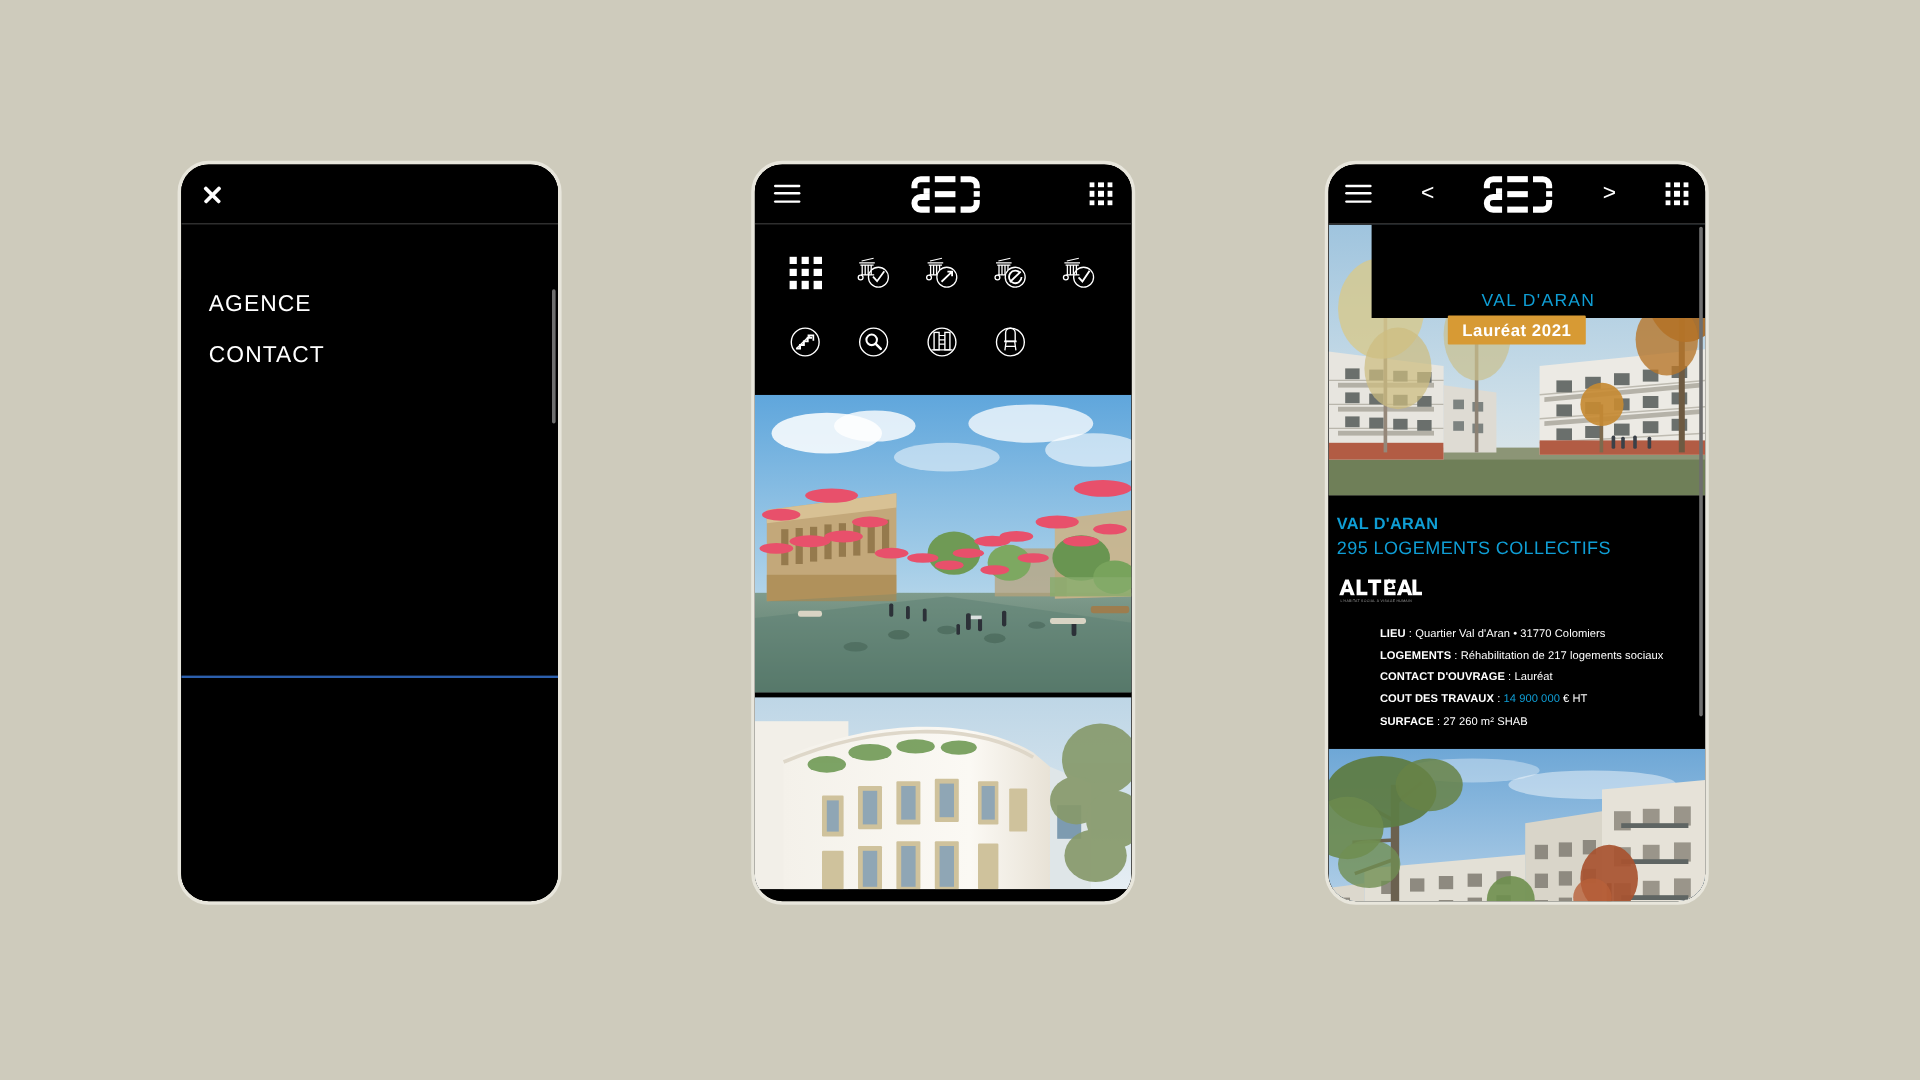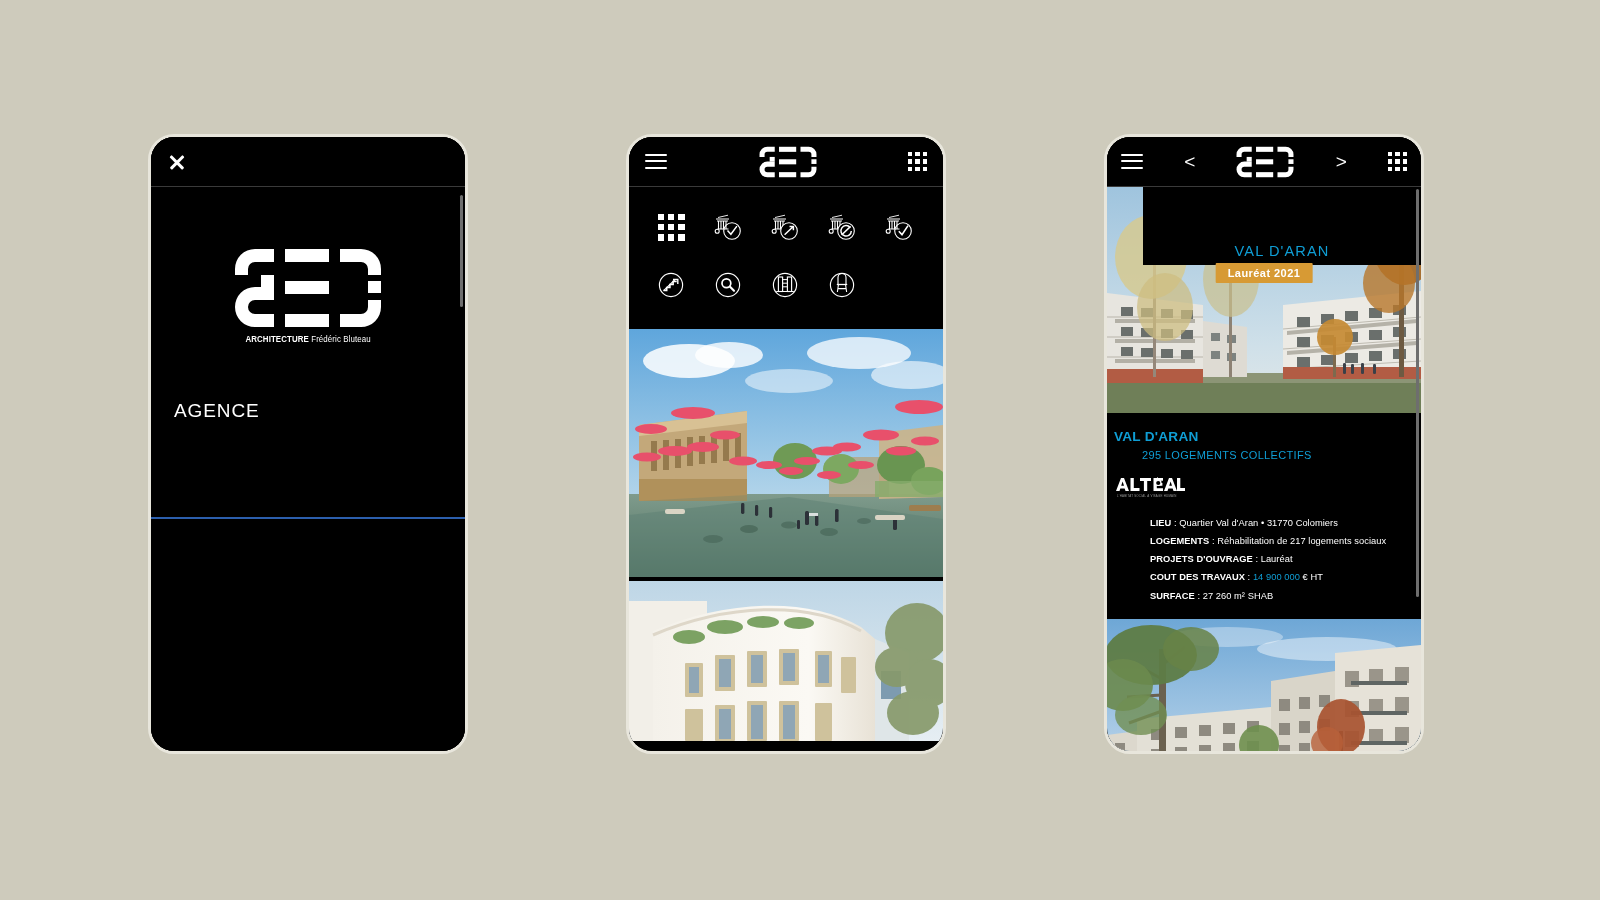--- a/index.html
+++ b/index.html
@@ -165,45 +165,44 @@
     font-size: 14.6px;
     letter-spacing: 1.1px;
     font-weight: 400;
   }
   .badge {
     position: absolute;
     left: 50%; transform: translateX(-50%);
     top: 76px;
     background: #d79a34;
     color: #fff;
-    font-size: 11px;
+    font-size: 14px;
     font-weight: 700;
     letter-spacing: 0.45px;
     padding: 4px 12px 4px;
     border-radius: 1px;
     white-space: nowrap;
     text-align: center;
   }
 
   .detail {
     background: #000;
     padding: 16px 7px 14px 7px;
   }
   .d-title {
     color: #0f9ed5;
     font-size: 13.6px;
     font-weight: 700;
     letter-spacing: 0.25px;
   }
   .d-sub {
     color: #0f9ed5;
-    font-size: 11px;
+    font-size: 15px;
     letter-spacing: 0.35px;
     margin-top: 5px;
-    margin-left: 28px;
   }
   .alteal {
     margin: 15px 0 16px 1px;
   }
   .alteal-mark { display: block; }
   .alteal-tag {
     color: #9a9a9a;
     font-size: 2.9px;
     letter-spacing: 0.25px;
     margin-top: 1px;
@@ -233,45 +232,24 @@
 
   <div class="phone" id="phone-1">
     <div class="screen">
 
       <div class="topbar">
         <div class="close-x"></div>
       </div>
 
       <div class="menu-body">
 
-        <div class="menu-logo-wrap">
-          <svg class="aeb" width="146" height="82" viewBox="0 0 146 82">
-            <g fill="#ffffff">
-
-              <path d="M39 2 H20 A20 20 0 0 0 0 22 V28 H13 V22 A7 7 0 0 1 20 15 H39 Z"></path>
-              <rect x="26" y="28" width="13" height="12"></rect>
-              <path d="M39 40 H20 A20 20 0 0 0 0 60 A20 20 0 0 0 20 80 H39 V67 H20 A7 7 0 0 1 13 60 A7 7 0 0 1 20 53 H39 Z"></path>
-
-              <rect x="50" y="2" width="44" height="13"></rect>
-              <rect x="50" y="34" width="44" height="13"></rect>
-              <rect x="50" y="67" width="44" height="13"></rect>
-
-              <path d="M105 2 H126 A20 20 0 0 1 146 22 V28 H133 V22 A7 7 0 0 0 126 15 H105 Z"></path>
-              <rect x="133" y="34" width="13" height="12"></rect>
-              <path d="M105 80 H126 A20 20 0 0 0 146 60 V53 H133 V60 A7 7 0 0 1 126 67 H105 Z"></path>
-            </g>
-          </svg>
-          <div class="aeb-word">
-            <b>ARCHITECTURE</b>
-            <span>Frédéric Bluteau</span>
-          </div>
-        </div>
 
         <nav class="menu-list">
           <div class="menu-item">AGENCE</div>
+          <div class="menu-item">CONTACT</div>
         </nav>
 
         <div class="menu-underline"></div>
         <div class="scroll-thumb-1"></div>
       </div>
 
     </div>
   </div>
 
   <div class="phone" id="phone-2">
@@ -736,21 +714,21 @@
           <div class="alteal-tag">L'HABITAT SOCIAL À VISAGE HUMAIN</div>
         </div>
 
         <div class="d-line">
           <b>LIEU</b><span> : </span><span>Quartier Val d'Aran • 31770 Colomiers</span>
         </div>
         <div class="d-line">
           <b>LOGEMENTS</b><span> : </span><span>Réhabilitation de 217 logements sociaux</span>
         </div>
         <div class="d-line">
-          <b>PROJETS D'OUVRAGE</b><span> : </span><span>Lauréat</span>
+          <b>CONTACT D'OUVRAGE</b><span> : </span><span>Lauréat</span>
         </div>
         <div class="d-line">
           <b>COUT DES TRAVAUX</b><span> : </span><span class="money">14 900 000</span><span> € HT</span>
         </div>
         <div class="d-line">
           <b>SURFACE</b><span> : </span><span>27 260 m² SHAB</span>
         </div>
       </div>
 
       <div>

